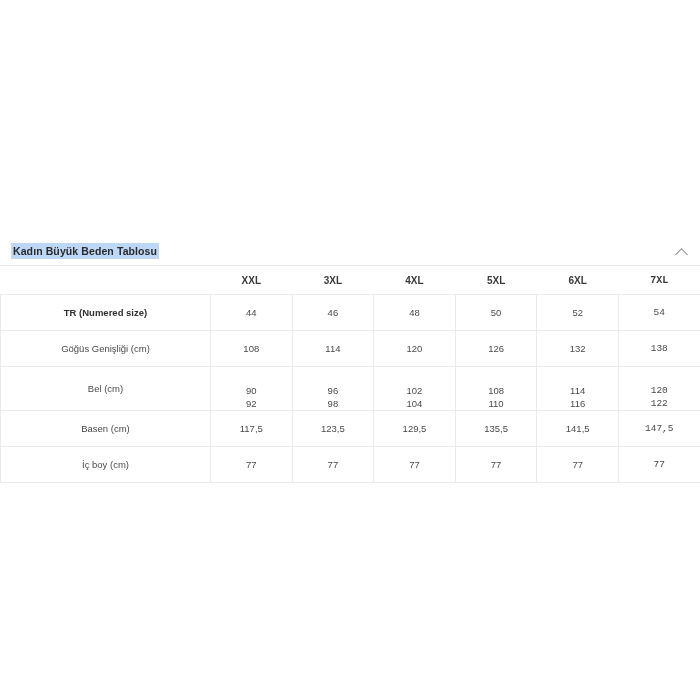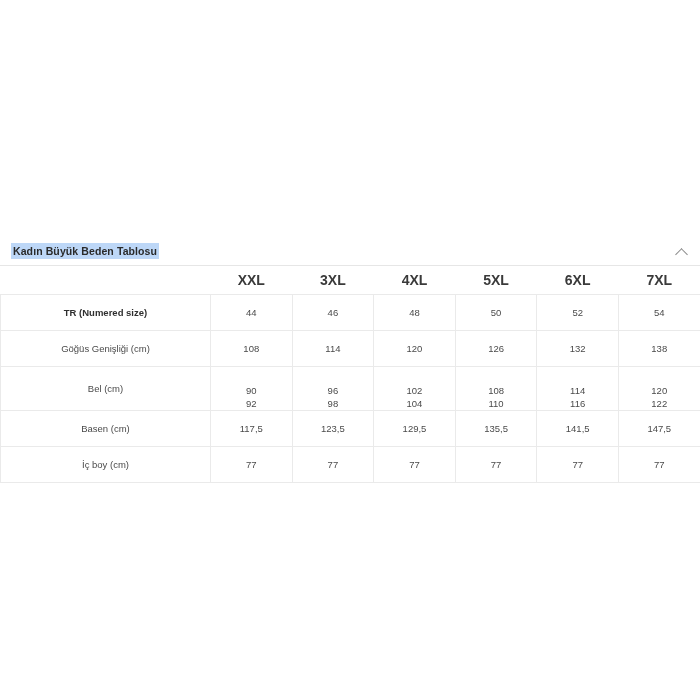--- a/index.html
+++ b/index.html
@@ -83,21 +83,21 @@
     height: 28px;
     border-top: none;
     border-left: none;
     border-right: none;
     border-bottom: 1px solid #eaeaea;
   }
   table.size-table tr.head-row td.label-cell {
     border: none;
   }
   .head-label {
-    font-size: 14px;
+    font-size: 10px;
     font-weight: bold;
     color: #3a3a3a;
   }
   td.label-cell {
     text-align: left;
     padding-left: 6px;
     border-left: none;
     color: #4a4a4a;
     font-size: 9.5px;
   }
@@ -106,20 +106,21 @@
     color: #2f2f2f;
     margin-left: 38px;
   }
   td.bold-cell {
     font-weight: bold;
     color: #2f2f2f;
     margin-top: 17px;
   }
   td.last-col {
     border-right: none;
+    font-family: Liberation Mono, monospace;
   }
   .two-line {
     line-height: 13px;
     margin-top: 17px;
   }
   .two-line span {
     display: block;
   }
 </style>
 </head>

